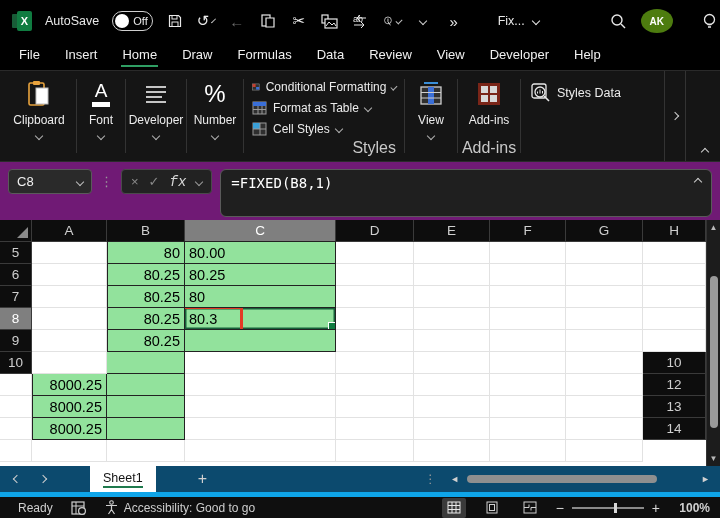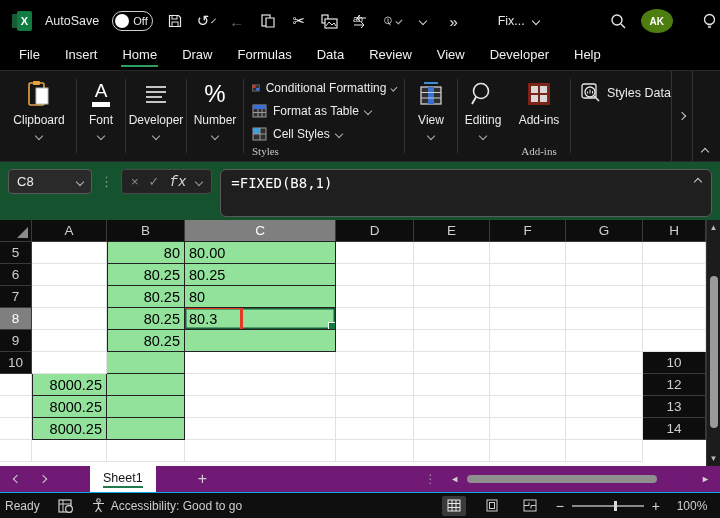--- a/index.html
+++ b/index.html
@@ -48,30 +48,30 @@
   .rgroup { display:flex; flex-direction:column; align-items:center; padding-top:7px; flex:none; }
   .rgroup .bigicon { height:32px; display:flex; align-items:center; justify-content:center; }
   .rgroup .blabel { font-size:12px; margin-top:3px; white-space:nowrap; }
   .rgroup .bchev { margin-top:6px; color:#b0b0b0; }
   .fonticon { display:flex; flex-direction:column; align-items:center; }
   .fonticon .A { font-size:19px; color:#fff; line-height:20px; font-weight:400; }
   .fonticon .bar { width:18px; height:5px; background:#fff; margin-top:1px; }
   .numicon { font-size:24px; color:#fff; }
   .styles-group { display:flex; flex-direction:column; padding:6px 8px 0; width:160px; flex:none; }
   .stylerow { display:flex; align-items:center; gap:6px; height:23px; font-size:12px; white-space:nowrap; }
-  .grouplabel { font-size:11px; color:#c8c8c8; text-align:left; margin-top:auto; padding-bottom:4px;font-family:Liberation Serif, serif; }
+  .grouplabel { font-size:16px; color:#c8c8c8; text-align:right; margin-top:auto; padding-bottom:4px; }
   .addins-group { display:flex; flex-direction:column; align-items:center; padding-top:7px; width:62px; flex:none; }
   .analyze-group { display:flex; align-items:flex-start; padding:12px 10px 0; width:100px; flex:none; }
   .analyzebtn { display:flex; align-items:center; gap:6px; font-size:12.5px; white-space:nowrap; }
   .morebtn { width:22px; border-left:1px solid #333; border-right:1px solid #333;
     display:flex; align-items:center; justify-content:center; color:#cfcfcf; flex:none; margin-left:auto; }
   .collapse-ribbon { position:absolute; right:12px; bottom:6px; color:#cfcfcf; }
 
   
-  .fbar { height:58px; background:#14532d; display:flex; align-items:flex-start; padding:7px 8px 0; gap:8px; flex:none; }
+  .fbar { height:58px; background:#701a75; display:flex; align-items:flex-start; padding:7px 8px 0; gap:8px; flex:none; }
   .namebox { width:84px; height:25px; background:#2a2a2a; border:1px solid #5a5a5a; border-radius:4px;
     color:#f0f0f0; font-size:13px; display:flex; align-items:center; padding:0 8px; gap:6px; }
   .namebox .nb-text { flex:1; }
   .fdots { color:#9a9a9a; font-size:13px; line-height:25px; }
   .fxbox { height:25px; border:1px solid #4a4a4a; border-radius:4px; background:#222;
     display:flex; align-items:center; gap:10px; padding:0 9px; font-size:13px; }
   .fxbox .g { color:#8a8a8a; }
   .fxbox .fx { color:#d8d8d8; font-style:italic; font-family:Liberation Mono, monospace; font-size:14px; }
   .finput { flex:1; height:48px; background:#1f1f1f; border:1px solid #5a5a5a; border-radius:6px;
     color:#fff; font-family:"DejaVu Sans Mono", monospace; font-size:14px; padding:5px 10px;
@@ -103,46 +103,46 @@
     background:#107c41; border:1px solid #fff; z-index:6; }
   .redbox { position:absolute; left:-4px; top:-2px; width:62px; height:27px;
     border:3px solid #e33b26; z-index:5; pointer-events:none; }
   .vscroll { position:absolute; top:0; right:0; bottom:0; width:14px; background:#1c1c1c;
     border-left:1px solid #333; display:flex; flex-direction:column; align-items:center; }
   .varrow { color:#b9b9b9; font-size:8px; height:14px; display:flex; align-items:center; }
   .vthumb { position:absolute; top:56px; left:3px; width:8px; height:152px; background:#9a9a9a; border-radius:4px; }
   .vscroll .vdown { position:absolute; bottom:1px; }
 
   
-  .sheetbar { height:26px; background:#701a75; display:flex; align-items:stretch; color:#cfcfcf; flex:none; }
+  .sheetbar { height:26px; background:#0c4a6e; display:flex; align-items:stretch; color:#cfcfcf; flex:none; }
   .snav { display:flex; align-items:center; gap:20px; padding:0 14px; }
   .sheettab { margin-left:30px; background:#fff; color:#151515; font-size:12.5px;
     display:flex; align-items:center; padding:0 13px; }
   .sheettab .ul { border-bottom:2.5px solid #1f7a4d; padding-bottom:1px; }
   .addsheet { display:flex; align-items:center; margin-left:42px; font-size:16px; color:#d0d0d0; }
   .sheetbar-right { margin-left:auto; display:flex; align-items:center; gap:14px; padding-right:10px; }
   .hdots { color:#9a9a9a; font-size:12px; }
   .htrack { display:flex; align-items:center; gap:8px; }
   .hthumb { width:190px; height:8px; background:#8f8f8f; border-radius:4px; }
   .harrow { color:#d0d0d0; font-size:9px; }
 
   
-  .statusbar { height:26px; background:#0f0f0f; border-top:1px solid #0ea5e9; display:flex;
-    align-items:center; color:#cfcfcf; font-size:12px; padding:0 10px 0 5px; gap:18px; flex:none; }
+  .statusbar { height:26px; background:#0f0f0f; border-top:5px solid #0ea5e9; display:flex;
+    align-items:center; color:#cfcfcf; font-size:12px; padding:0 10px 0 18px; gap:18px; flex:none; }
   .sbleft { display:flex; align-items:center; gap:18px; }
   .sbicon { display:flex; align-items:center; }
   .acc { display:flex; align-items:center; gap:6px; }
   .sbright { margin-left:auto; display:flex; align-items:center; gap:14px; }
   .viewbtn { width:24px; height:20px; display:flex; align-items:center; justify-content:center; border-radius:2px; }
   .viewbtn.on { background:#3a3a3a; }
   .zoomctl { display:flex; align-items:center; gap:8px; }
   .ztrack { width:72px; height:2px; background:#8a8a8a; position:relative; }
   .zhandle { position:absolute; top:-4px; left:58%; width:3px; height:10px; background:#d8d8d8; }
   .zsign { font-size:14px; color:#d8d8d8; }
-  .zpct { width:36px; text-align:center; }
+  .zpct { width:36px; text-align:right;font-weight:bold; }
 </style>
 </head>
 <body>
 
 <div class="window">
 
   <div class="titlebar">
     <span class="xlicon">
         <span class="sheet"></span>
         <span class="box">X</span>
@@ -303,30 +303,20 @@
             <path d="M6 2h14" stroke="#3a8fd8" stroke-width="2"></path>
             <rect x="3" y="6" width="20" height="17" fill="#2f2f2f" stroke="#cfcfcf" stroke-width="1.3"></rect>
             <rect x="10" y="6" width="6" height="17" fill="#3a6fd8"></rect>
             <path d="M3 11.5h20M3 17h20" stroke="#cfcfcf"></path>
           </svg>
         </span>
       <span class="blabel">View</span>
       <span class="bchev cv down"></span>
     </div>
     <div class="rsep"></div>
-    <div class="rgroup" style="width:50px">
-      <span class="bigicon">
-          <svg width="26" height="26" viewBox="0 0 26 26">
-            <circle cx="11" cy="10" r="7.5" fill="none" stroke="#e8e8e8" stroke-width="1.6"></circle>
-            <path d="M6 16L2 23" stroke="#e8e8e8" stroke-width="1.8"></path>
-          </svg>
-        </span>
-      <span class="blabel">Editing</span>
-      <span class="bchev cv down"></span>
-    </div>
     <div class="addins-group">
       <div class="rgroup" style="padding-top:0">
         <span class="bigicon">
             <svg width="28" height="28" viewBox="0 0 28 28">
               <rect x="3" y="3" width="22" height="22" fill="#7a2518"></rect>
               <rect x="6" y="6" width="7" height="7" fill="#d8d8d8"></rect>
               <rect x="15" y="6" width="7" height="7" fill="#d8d8d8"></rect>
               <rect x="6" y="15" width="7" height="7" fill="#d8d8d8"></rect>
               <rect x="15" y="15" width="7" height="7" fill="#d8d8d8"></rect>
             </svg>

